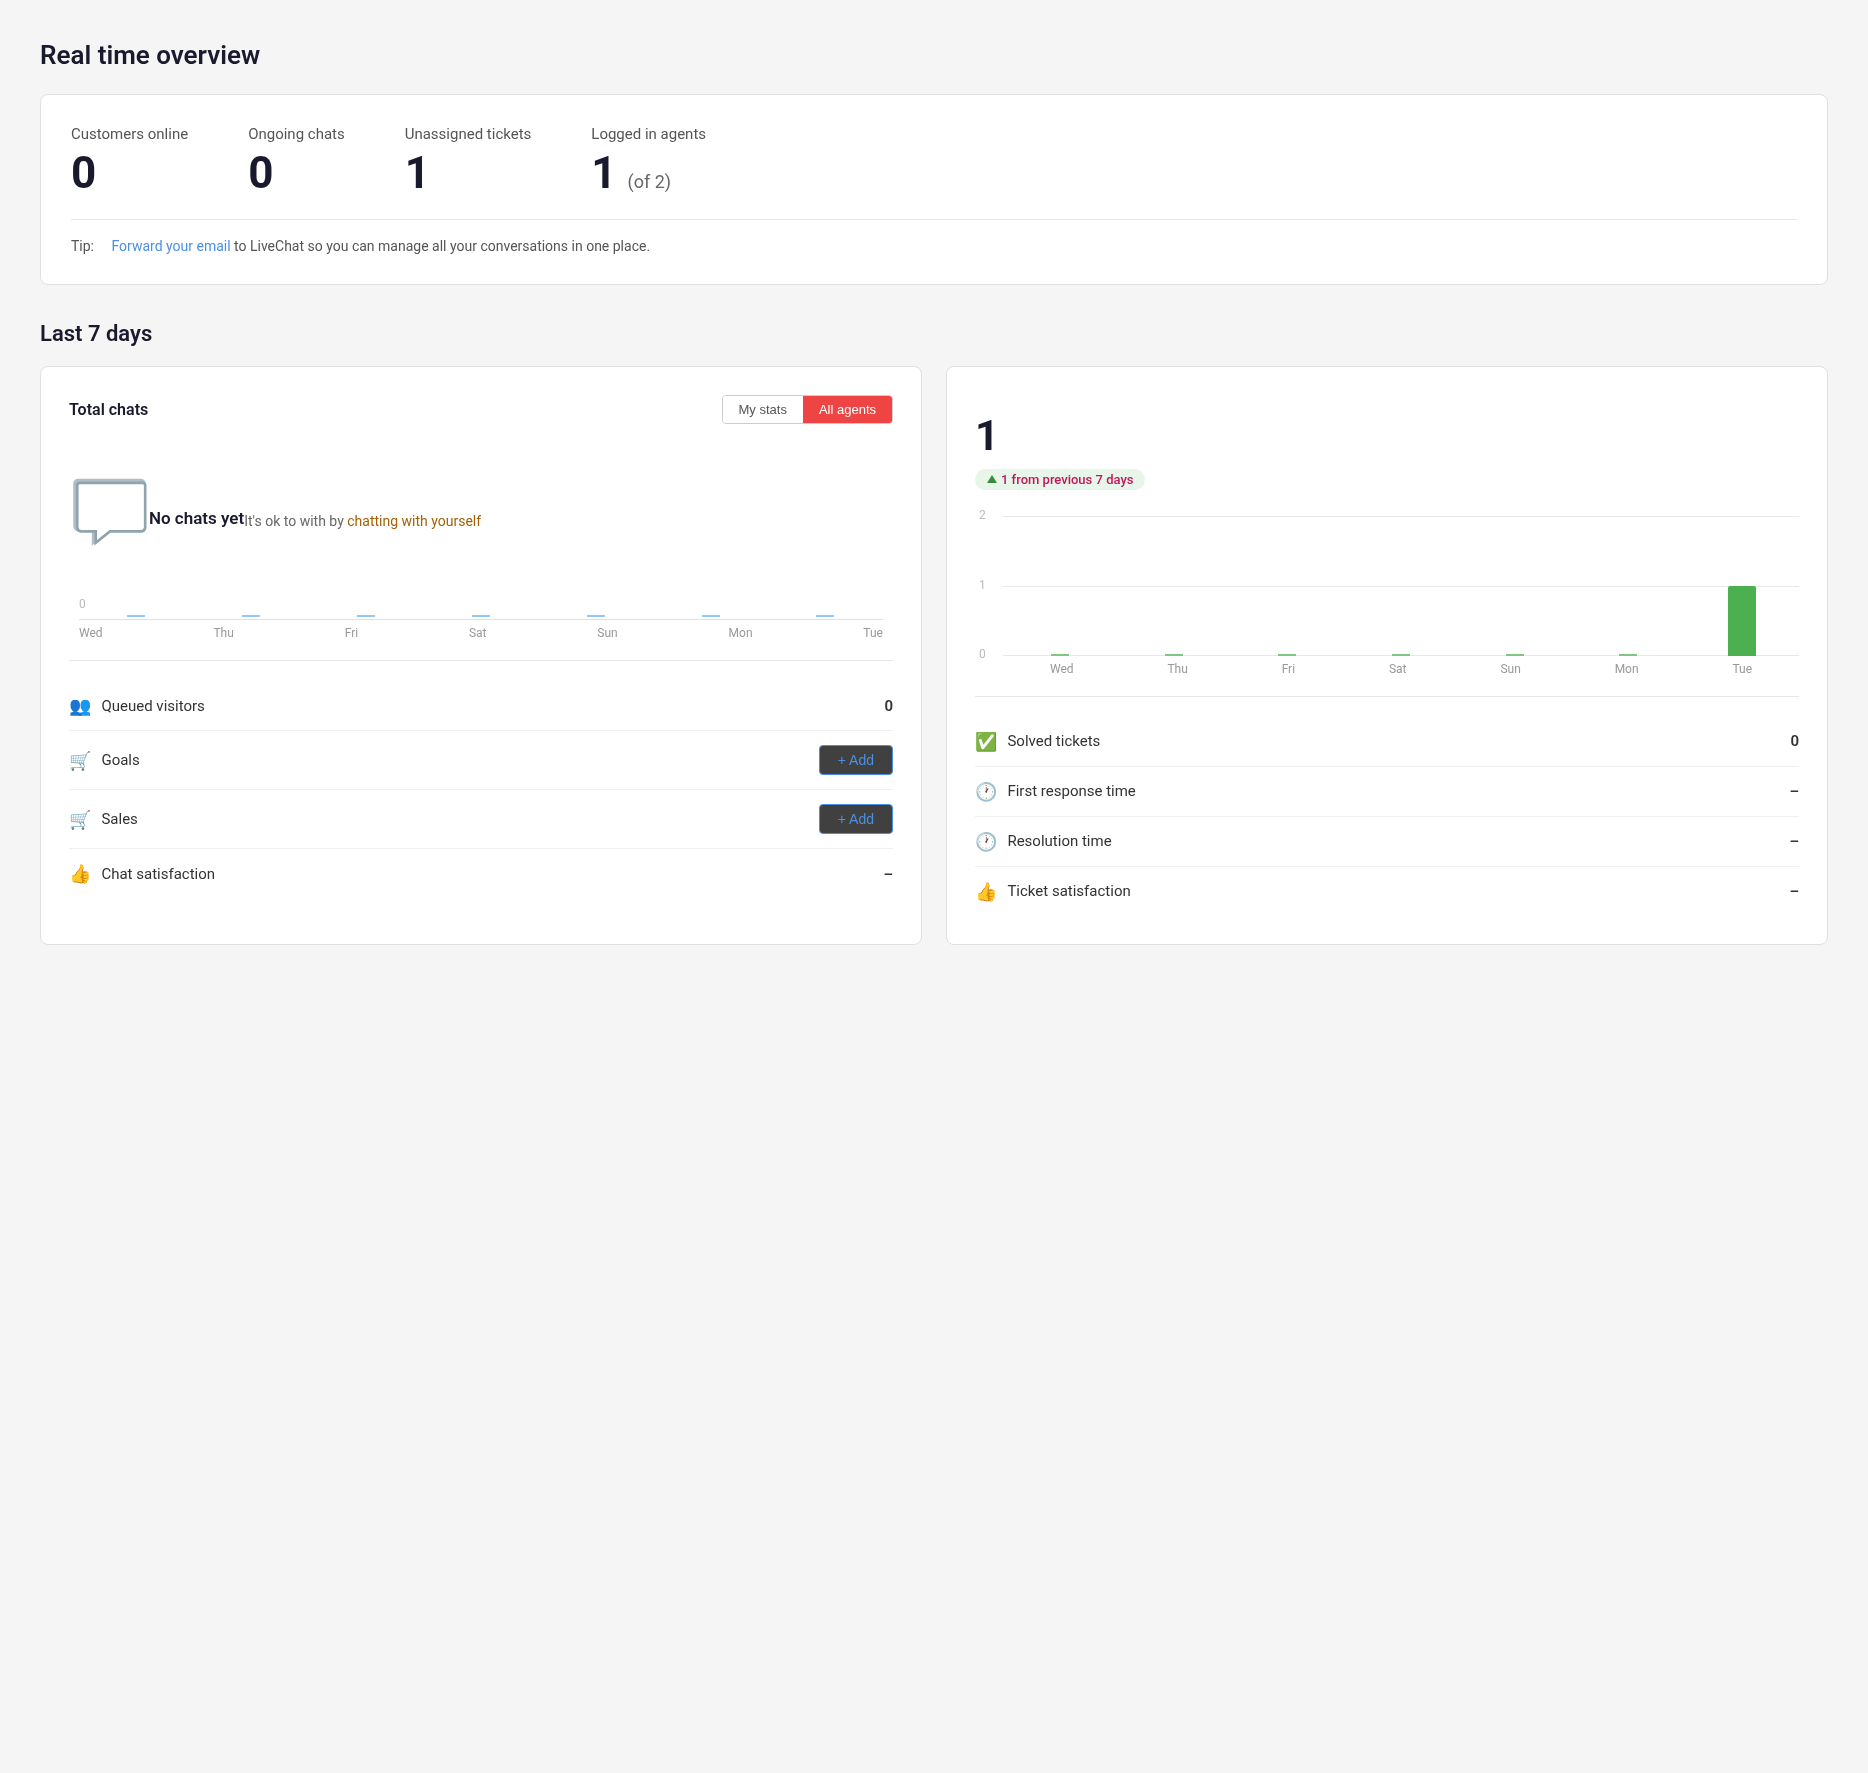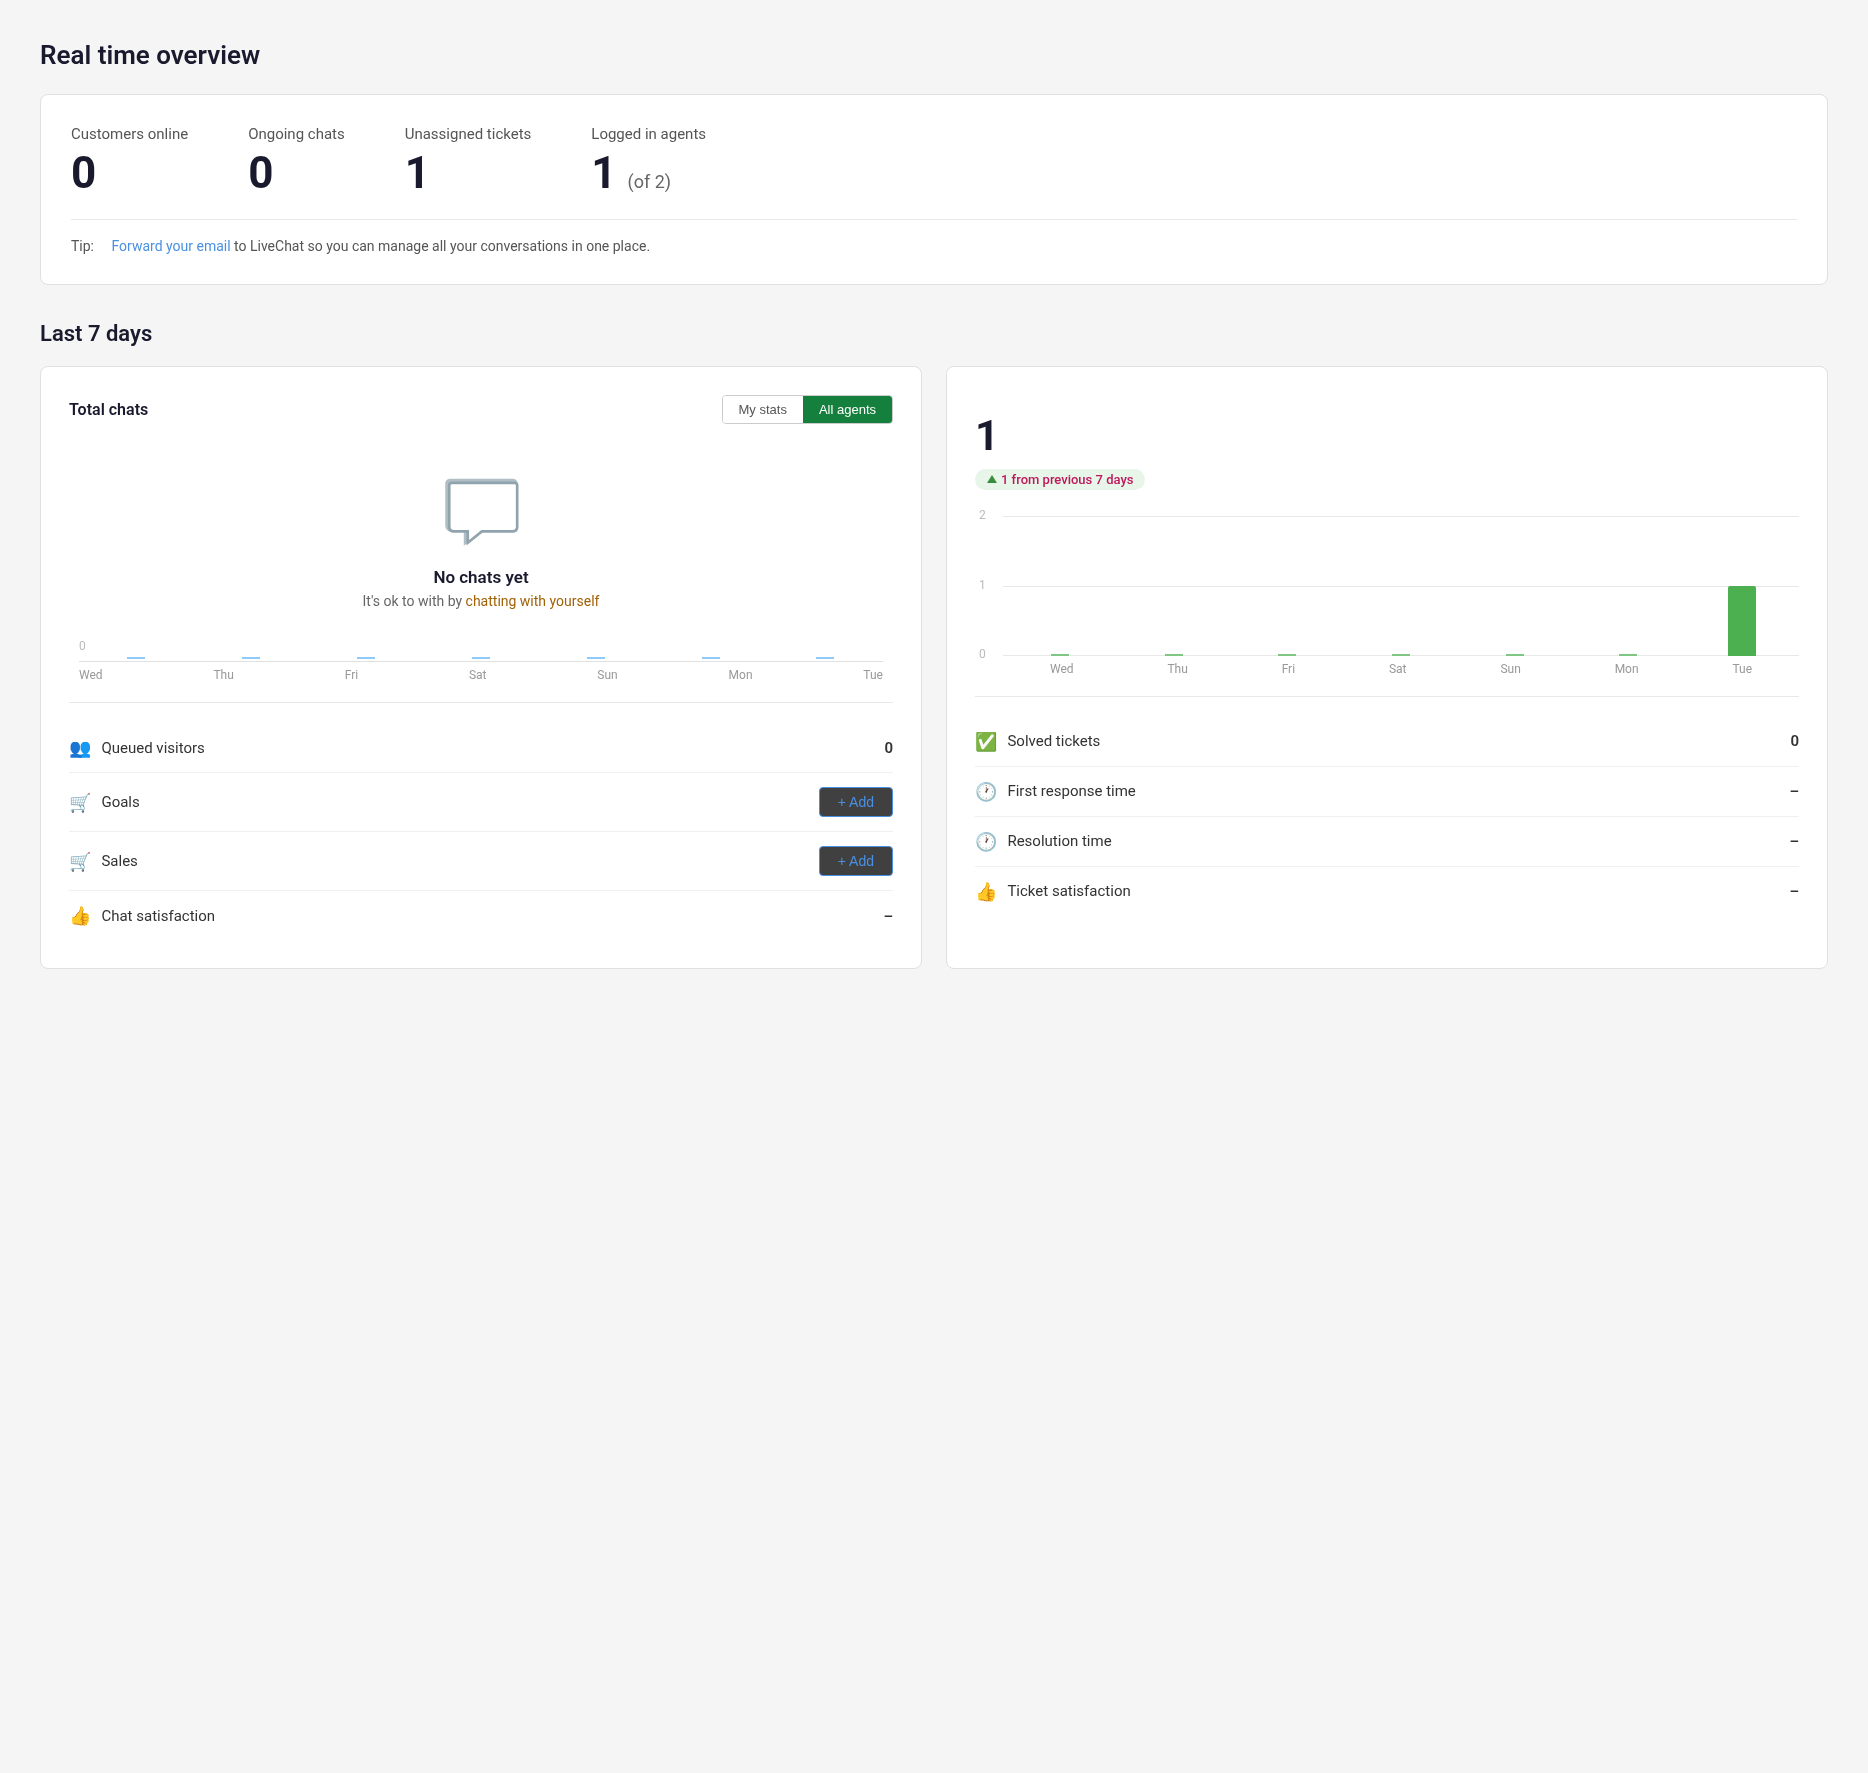--- a/index.html
+++ b/index.html
@@ -95,26 +95,25 @@
     }
     .toggle-btn {
       padding: 6px 16px;
       font-size: 13px;
       cursor: pointer;
       border: none;
       background: #fff;
       color: #555;
     }
     .toggle-btn.active {
-      background: #15803d;
+      background: #ef4444;
       color: #fff;
     }
     .no-chats-area {
       display: flex;
-      flex-direction: column;
       align-items: center;
       padding: 30px 0 20px;
     }
     .chat-icon {
       width: 80px;
       height: 75px;
       margin-bottom: 18px;
     }
     .no-chats-title {
       font-size: 17px;

